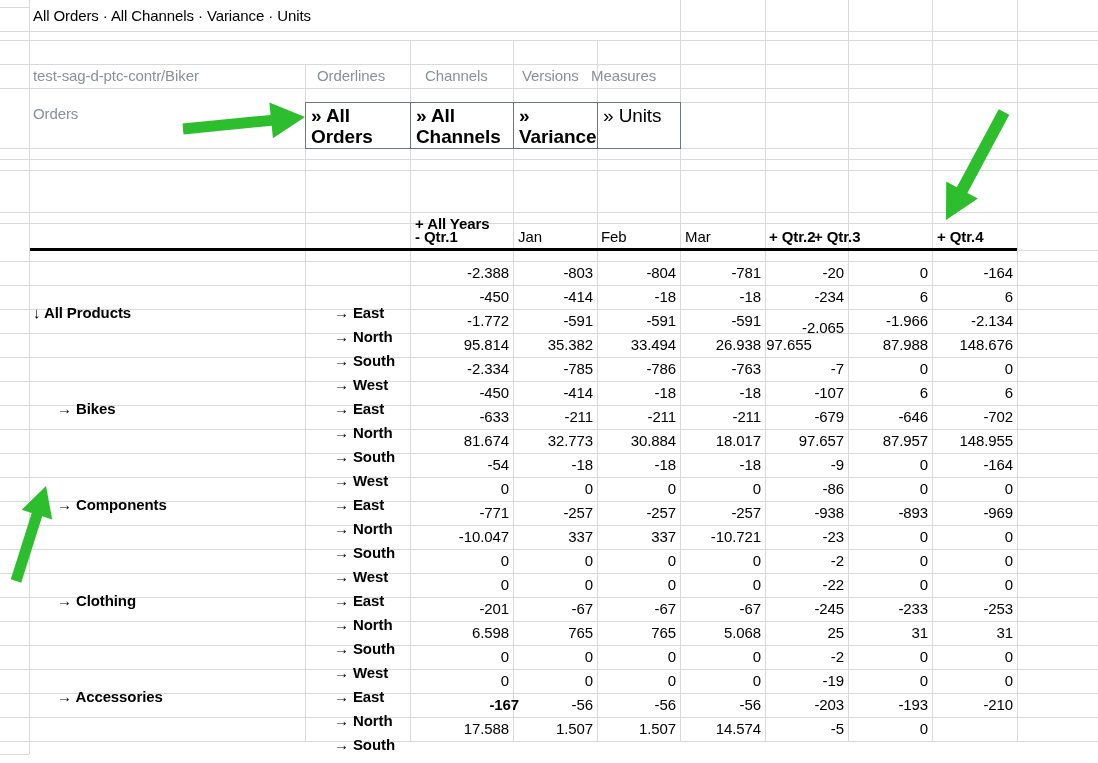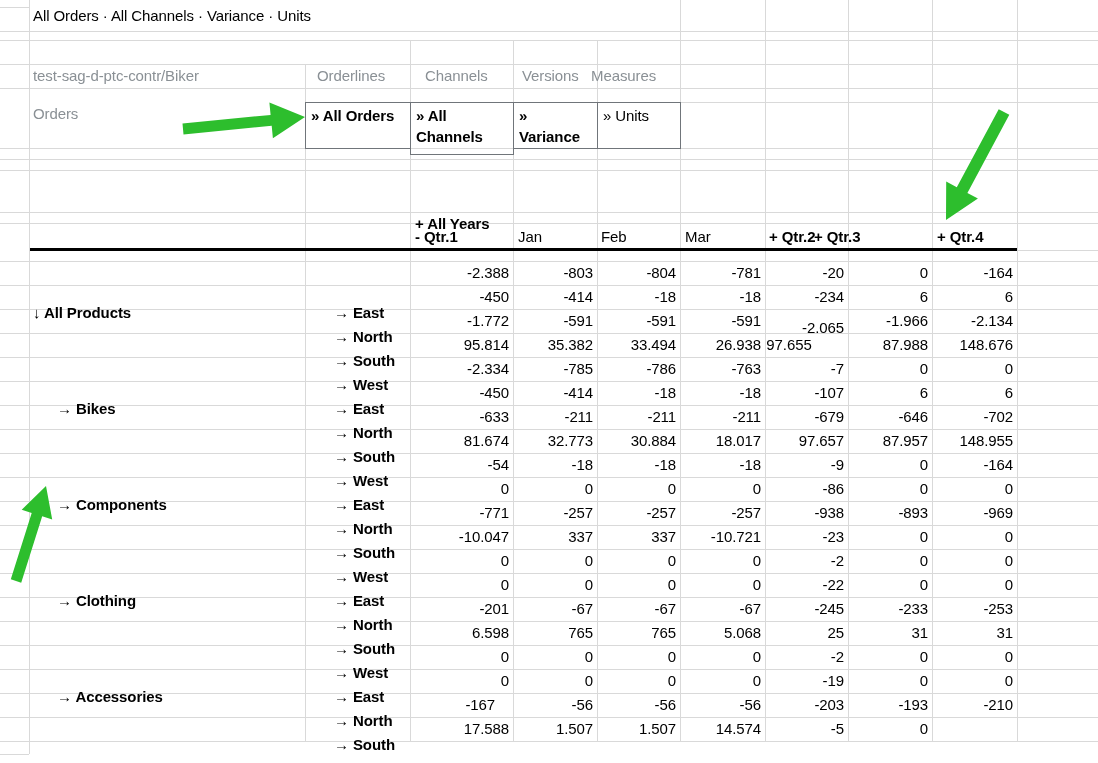--- a/index.html
+++ b/index.html
@@ -9,21 +9,21 @@
   }
   .hline{position:absolute;height:1px;background:#d9d9d9;}
   .vline{position:absolute;width:1px;background:#d9d9d9;}
   .thicksep{position:absolute;height:2.5px;background:#000;}
   .cell{position:absolute;font-size:15px;line-height:24px;white-space:nowrap;letter-spacing:-0.1px;}
   .bold{font-weight:bold;margin-top:40px;}
   .gray{color:#8a9095;}
   .val{text-align:right;width:110px;}
   .filterbox{
     position:absolute;box-sizing:border-box;border:1px solid #70757a;
-    font-size:15px;line-height:21px;padding:2px 5px;white-space:normal;
+    font-size:19px;line-height:21px;padding:2px 5px;white-space:normal;
     letter-spacing:-0.1px;overflow:hidden;
   }
   .overlay{position:absolute;left:0;top:0;pointer-events:none;}
 </style>
 </head>
 <body>
 
 <div class="sheet">
 
   <div id="grid">
@@ -79,21 +79,21 @@
   <div class="cell gray" style="left:33px;top:64px;">test-sag-d-ptc-contr/Biker</div>
 
   <div class="cell gray" style="left:317px;top:64px;">Orderlines</div>
   <div class="cell gray" style="left:425px;top:64px;">Channels</div>
   <div class="cell gray" style="left:522px;top:64px;">Versions</div>
   <div class="cell gray" style="left:591px;top:64px;">Measures</div>
 
   <div class="cell gray" style="left:33px;top:102px;">Orders</div>
 
   <div class="filterbox" style="left: 305px; top: 102px; width: 106px; height: 47px; font-weight: bold;">» All Orders</div>
-  <div class="filterbox" style="left: 410px; top: 102px; width: 104px; height: 53px; font-weight: bold;">» All Channels</div>
+  <div class="filterbox" style="left: 410px; top: 102px; width: 104px; height: 47px; font-weight: bold;">» All Channels</div>
   <div class="filterbox" style="left: 597px; top: 102px; width: 84px; height: 47px; font-weight: normal;">» Units</div>
   <div class="filterbox" style="left: 513px; top: 102px; width: 85px; height: 47px; font-weight: bold;">» Variance</div>
 
   <div class="cell bold" style="left:415px;top:172px;">+ All Years</div>
 
   <div class="cell" style="left: 415px; top: 225px; font-weight: bold;">- Qtr.1</div>
   <div class="cell" style="left: 518px; top: 225px; font-weight: normal;">Jan</div>
   <div class="cell" style="left: 601px; top: 225px; font-weight: normal;">Feb</div>
   <div class="cell" style="left: 685px; top: 225px; font-weight: normal;">Mar</div>
   <div class="cell" style="left: 769px; top: 225px; font-weight: bold;">+ Qtr.2</div>
@@ -244,21 +244,21 @@
       <div class="cell val" style="left: 903px; top: 645px;">0</div>
       <div class="cell bold" style="left: 334px; top: 669px;">→ North</div>
       <div class="cell val" style="left: 399px; top: 669px;">0</div>
       <div class="cell val" style="left: 483px; top: 669px;">0</div>
       <div class="cell val" style="left: 566px; top: 669px;">0</div>
       <div class="cell val" style="left: 651px; top: 669px;">0</div>
       <div class="cell val" style="left: 734px; top: 669px;">-19</div>
       <div class="cell val" style="left: 818px; top: 669px;">0</div>
       <div class="cell val" style="left: 903px; top: 669px;">0</div>
       <div class="cell bold" style="left: 334px; top: 693px;">→ South</div>
-      <div class="cell val" style="left: 385px; top: 693px;">-167</div>
+      <div class="cell val" style="left: 409px; top: 693px; font-weight: bold;">-167</div>
       <div class="cell val" style="left: 483px; top: 693px;">-56</div>
       <div class="cell val" style="left: 566px; top: 693px;">-56</div>
       <div class="cell val" style="left: 651px; top: 693px;">-56</div>
       <div class="cell val" style="left: 734px; top: 693px;">-203</div>
       <div class="cell val" style="left: 818px; top: 693px;">-193</div>
       <div class="cell val" style="left: 903px; top: 693px;">-210</div>
       <div class="cell bold" style="left: 334px; top: 717px;">→ West</div>
       <div class="cell val" style="left: 399px; top: 717px;">17.588</div>
       <div class="cell val" style="left: 483px; top: 717px;">1.507</div>
       <div class="cell val" style="left: 566px; top: 717px;">1.507</div>

